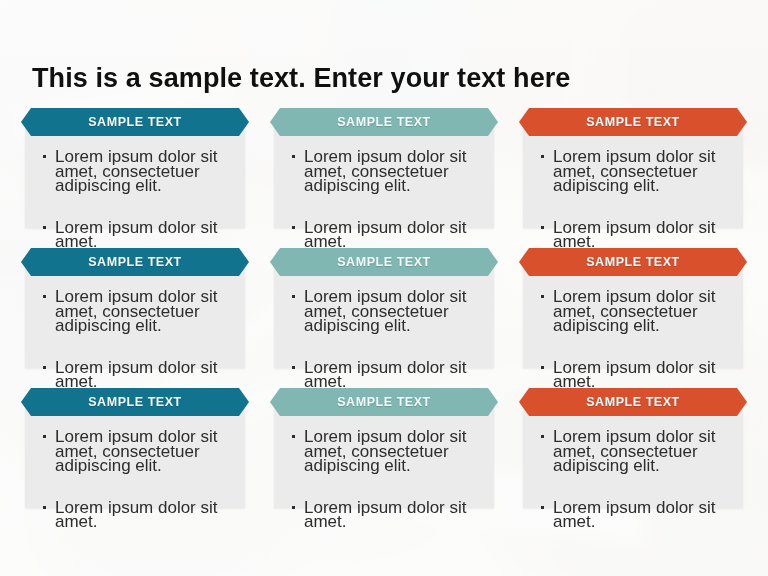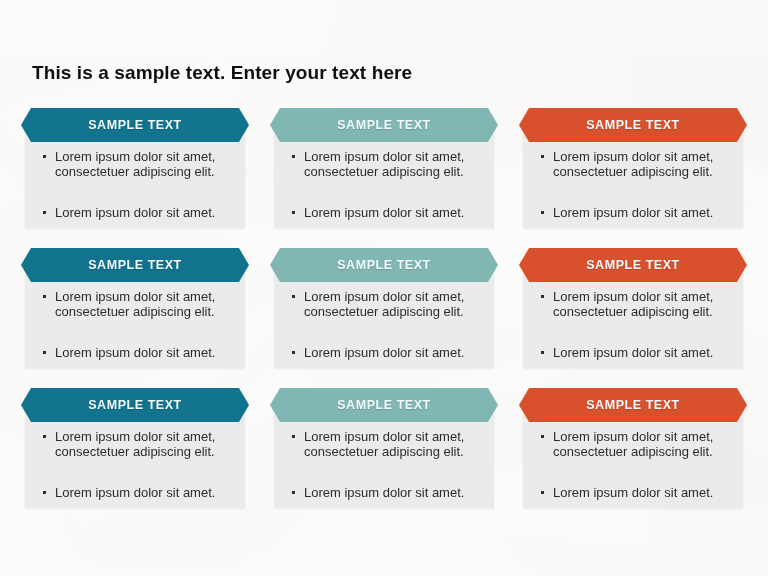--- a/index.html
+++ b/index.html
@@ -66,21 +66,21 @@
     position: absolute;
     inset: 0;
     background: linear-gradient(180deg, rgba(255,255,255,.55) 0%, rgba(255,255,255,.30) 45%, rgba(255,255,255,.50) 100%);
   }
 
   
   .slide-title {
     position: absolute;
     left: 32px;
     top: 42px;
-    font-size: 19px;
+    font-size: 27px;
     line-height: 36px;
     color: #101010;
     letter-spacing: .1px;
     white-space: nowrap;
     text-align: center;
   }
 
   
   .grid {
     position: absolute;
@@ -107,21 +107,21 @@
     top: 12px;
     width: 220px;
     height: 108px;
     background: #ebebeb;
     box-shadow: 0 1px 2px rgba(0,0,0,.07);
   }
 
   .card-banner {
     position: relative;
     z-index: 2;
-    height: 34px;
+    height: 28px;
     display: flex;
     align-items: center;
     justify-content: center;
     clip-path: polygon(0% 50%, 10px 0%, calc(100% - 10px) 0%, 100% 50%, calc(100% - 10px) 100%, 10px 100%);
     filter: drop-shadow(0 2px 2px rgba(0,0,0,.22));
   }
   .card-banner-label {
     font-size: 12.5px;
     font-weight: bold;
     color: #f4fbfc;
@@ -137,21 +137,21 @@
     width: 220px;
     z-index: 3;
     margin: 0;
     padding: 0;
     list-style: none;
   }
   .bullet {
     position: relative;
     padding-left: 30px;
     margin-bottom: 11px;
-    font-size: 13px;
+    font-size: 17px;
     line-height: 14.5px;
     color: #2c2c2c;
   }
   .bullet:last-child { margin-bottom: 0; margin-top: 27px; }
   .bullet::before {
     content: "";
     position: absolute;
     left: 18px;
     top: 5px;
     width: 3.2px;

